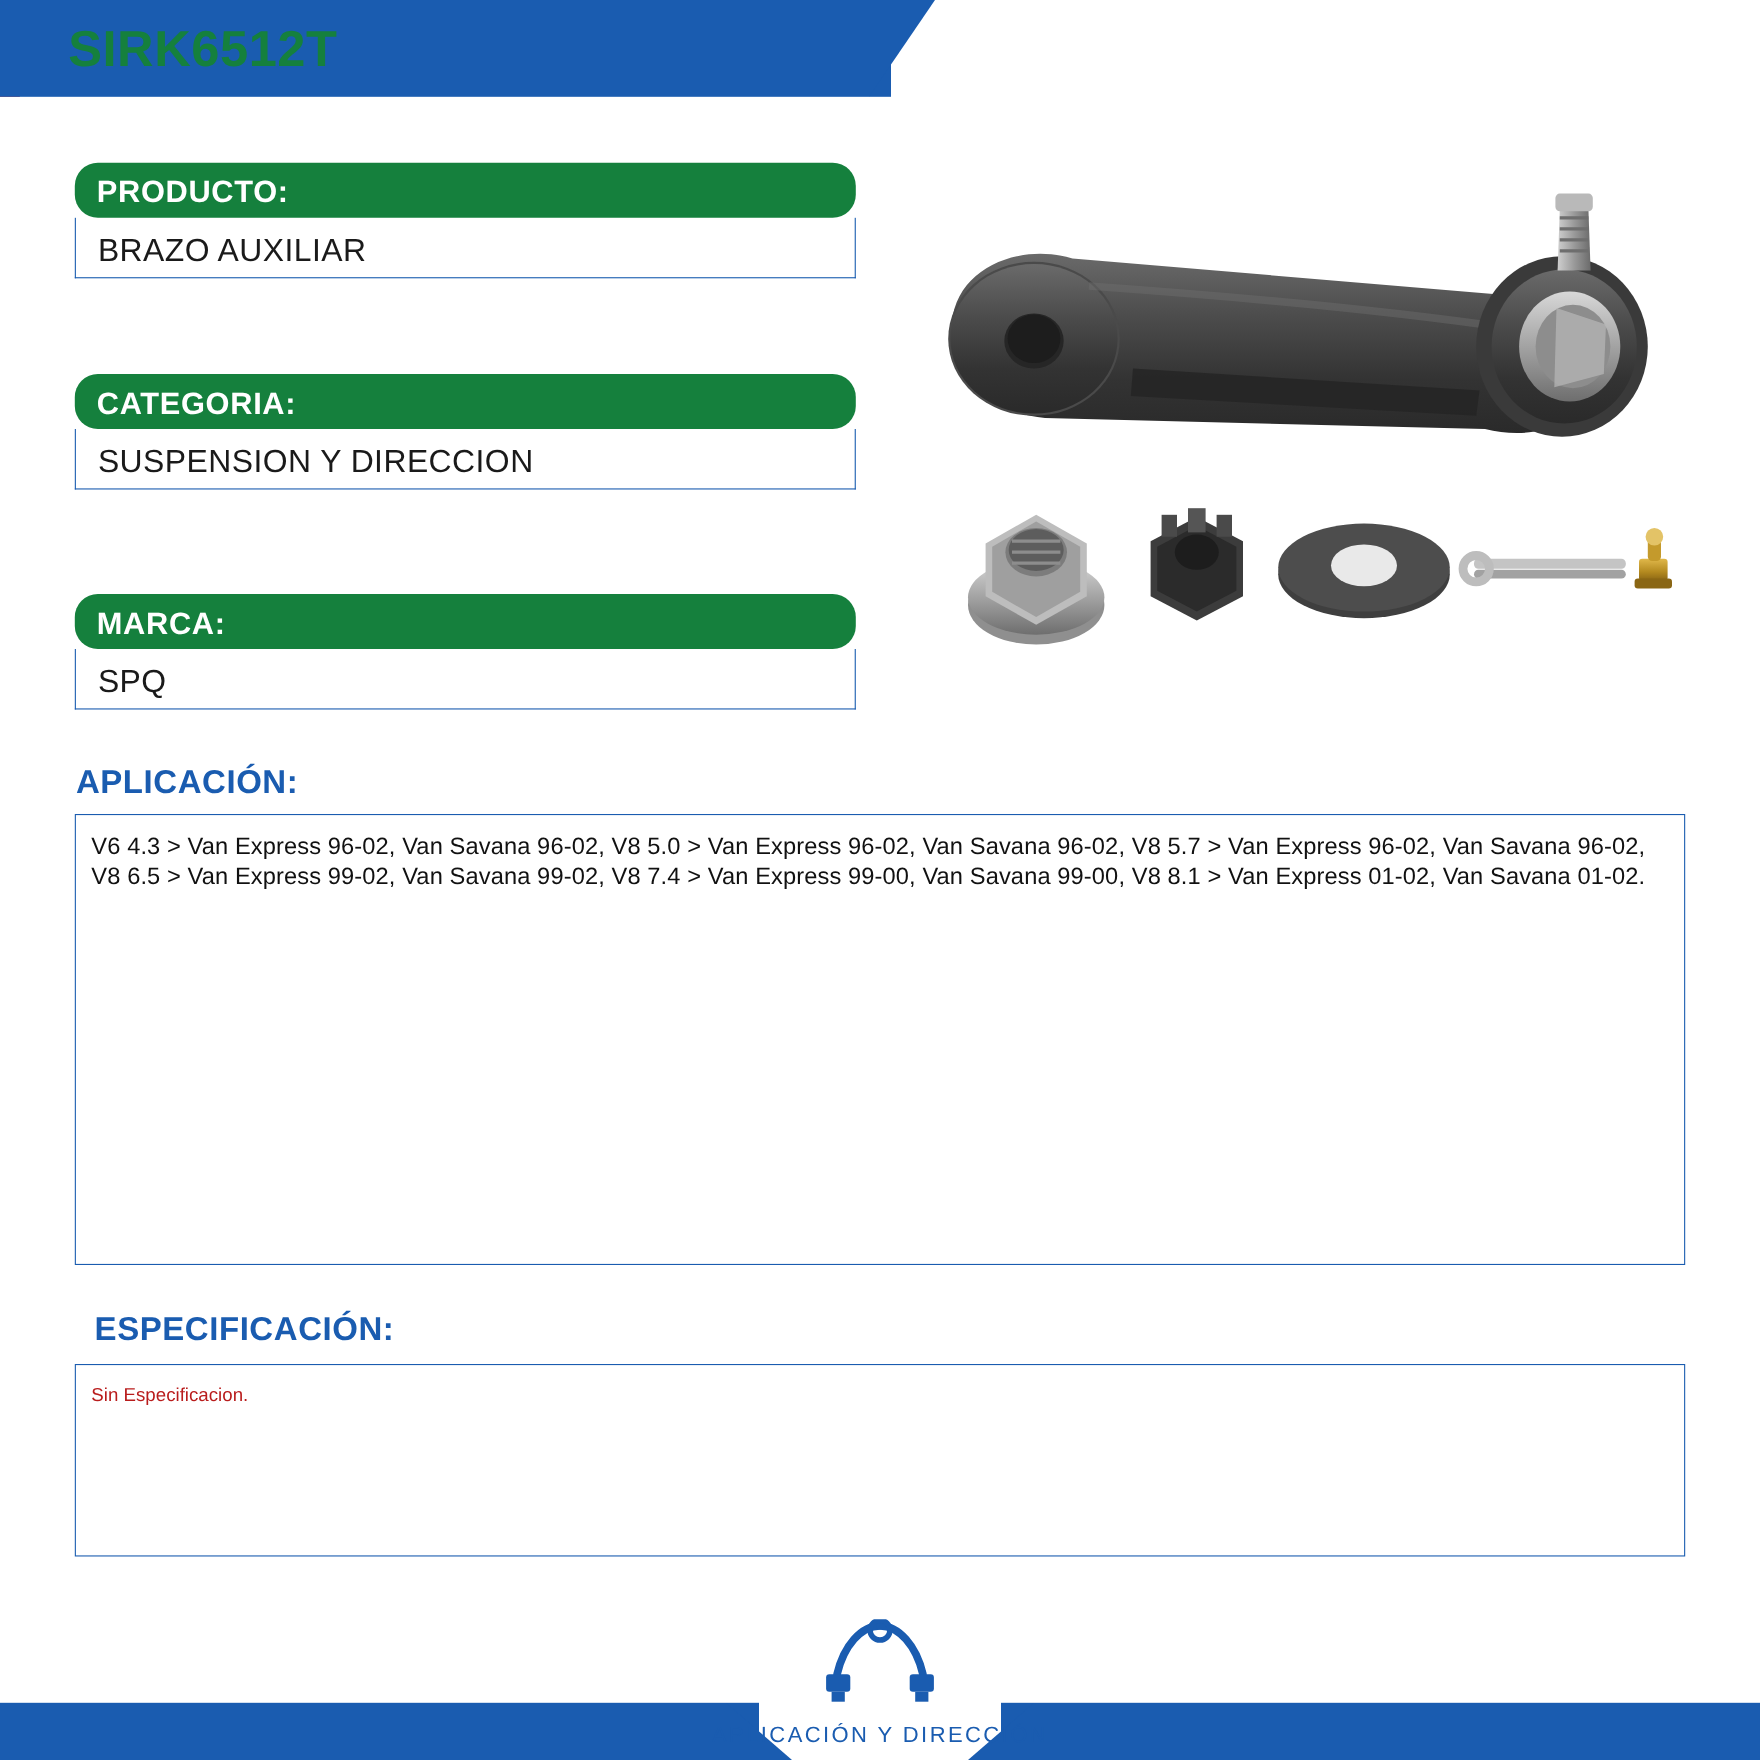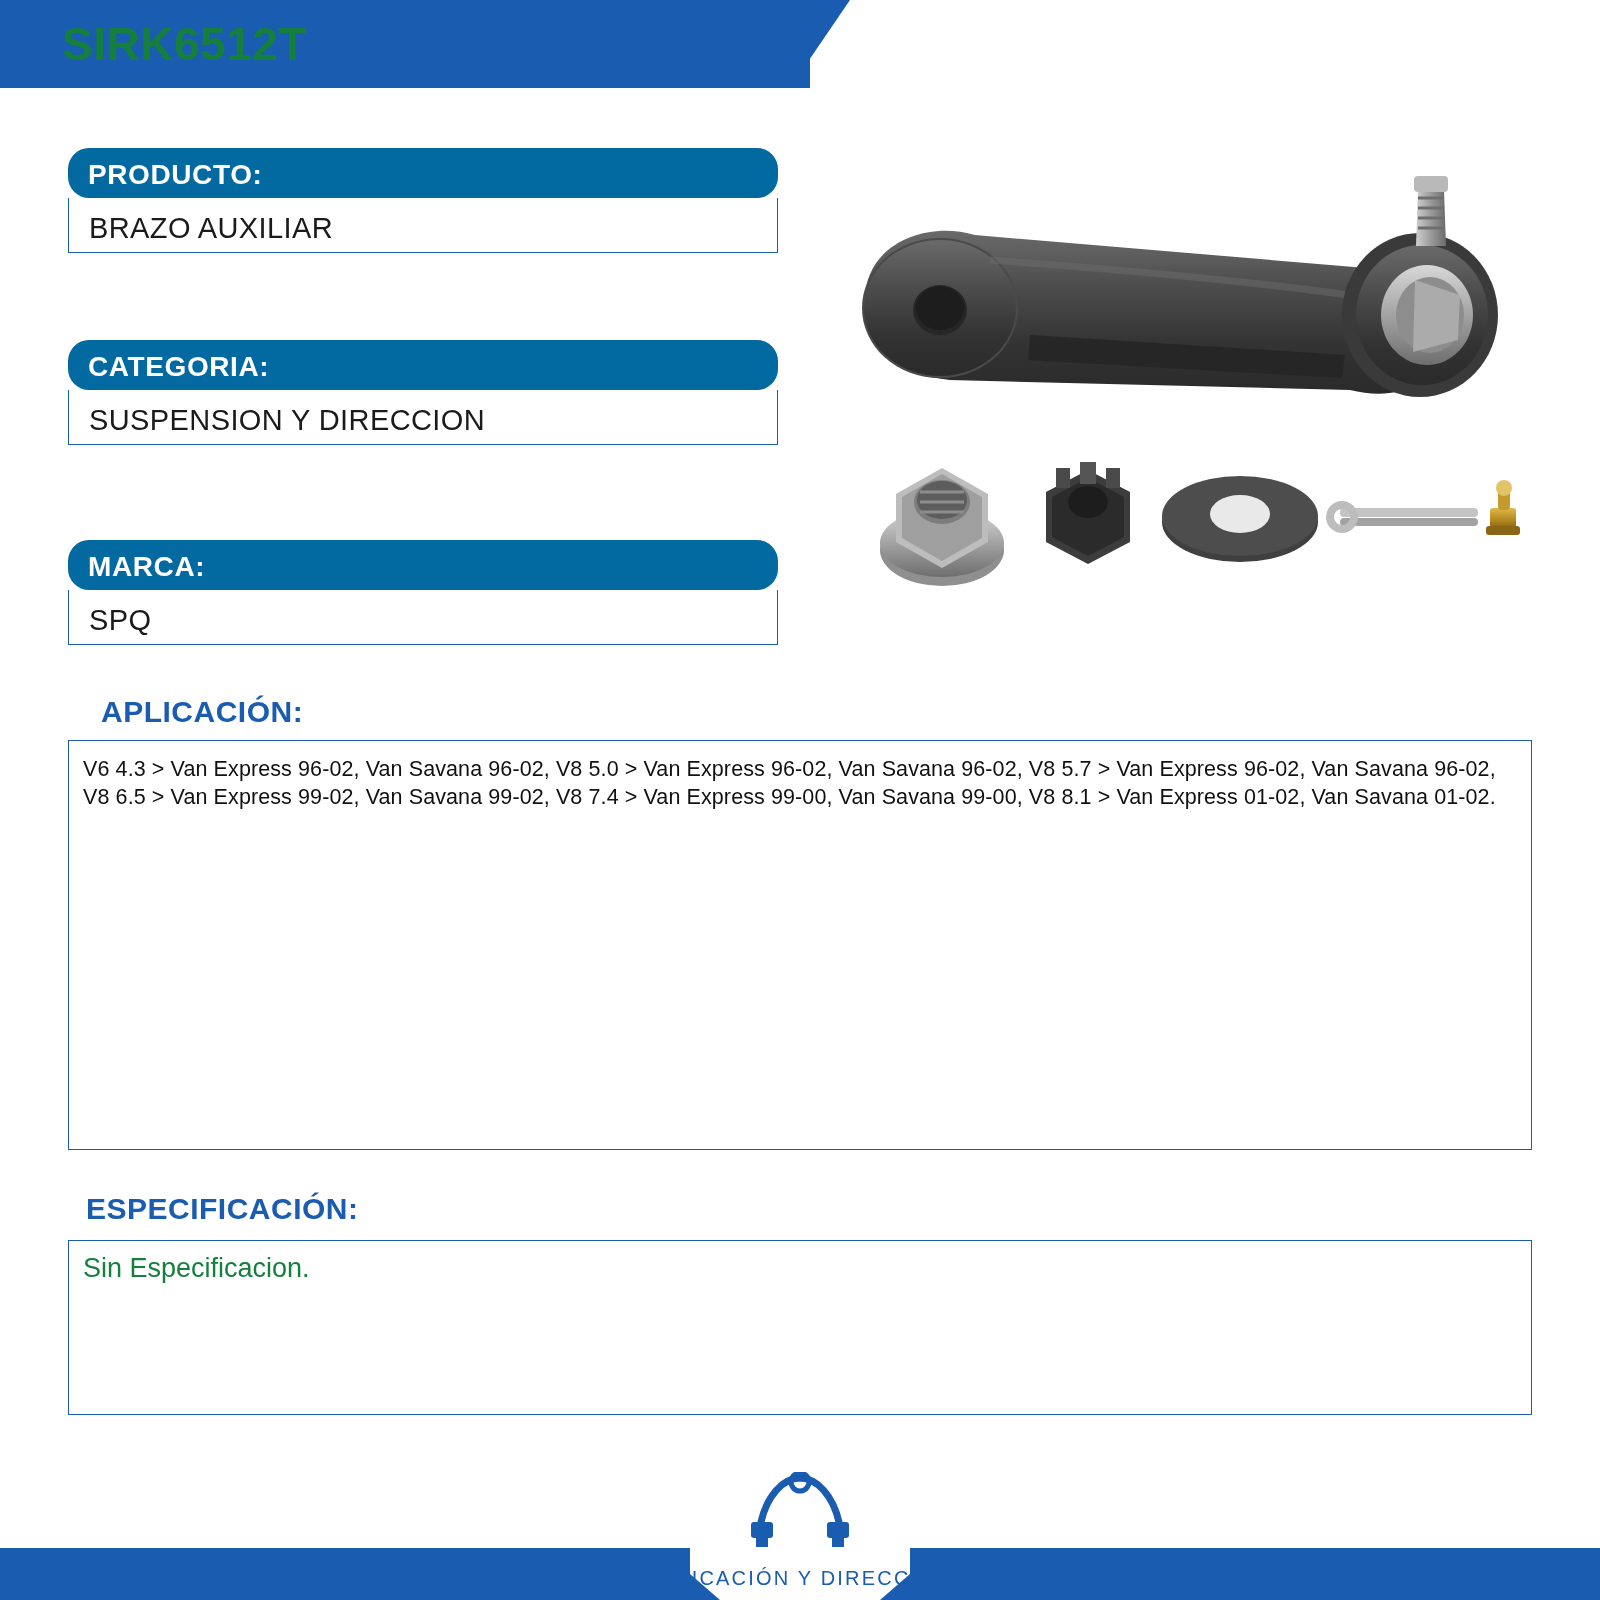--- a/index.html
+++ b/index.html
@@ -59,21 +59,21 @@
     line-height: 64px;
   }
 
   
   .info-block {
     position: absolute;
     left: 68px;
     width: 710px;
   }
   .info-label {
-    background: #0369a1;
+    background: #15803d;
     color: #ffffff;
     font-size: 28px;
     font-weight: bold;
     letter-spacing: 0.6px;
     padding: 11px 0 11px 20px;
     box-sizing: border-box;
     height: 50px;
     border-radius: 21px;
   }
   .info-value-box {
@@ -102,21 +102,21 @@
   }
 
   
   .section-heading {
     position: absolute;
     font-size: 30px;
     font-weight: bold;
     color: #1a5cb0;
     letter-spacing: 0.5px;
   }
-  #heading-aplicacion { left: 101px; top: 695px; text-align: center; }
+  #heading-aplicacion { left: 69px; top: 695px; text-align: center; }
   #heading-especificacion { left: 86px; top: 1192px; }
 
   .section-box {
     position: absolute;
     left: 68px;
     width: 1464px;
     border: 1px solid #1a5cb0;
     box-sizing: border-box;
   }
   #box-aplicacion {
@@ -129,23 +129,23 @@
   }
   .app-text {
     padding: 14px 16px 0 14px;
     font-size: 21.5px;
     line-height: 28px;
     color: #111111;
     letter-spacing: 0.1px;
   }
   .spec-text {
     padding: 14px 16px 0 14px;
-    font-size: 27px;
+    font-size: 17px;
     line-height: 27px;
-    color: #15803d;
+    color: #b91c1c;
   }
 
   
   .footer {
     position: absolute;
     left: 0;
     bottom: 0;
     width: 1600px;
     height: 130px;
   }

